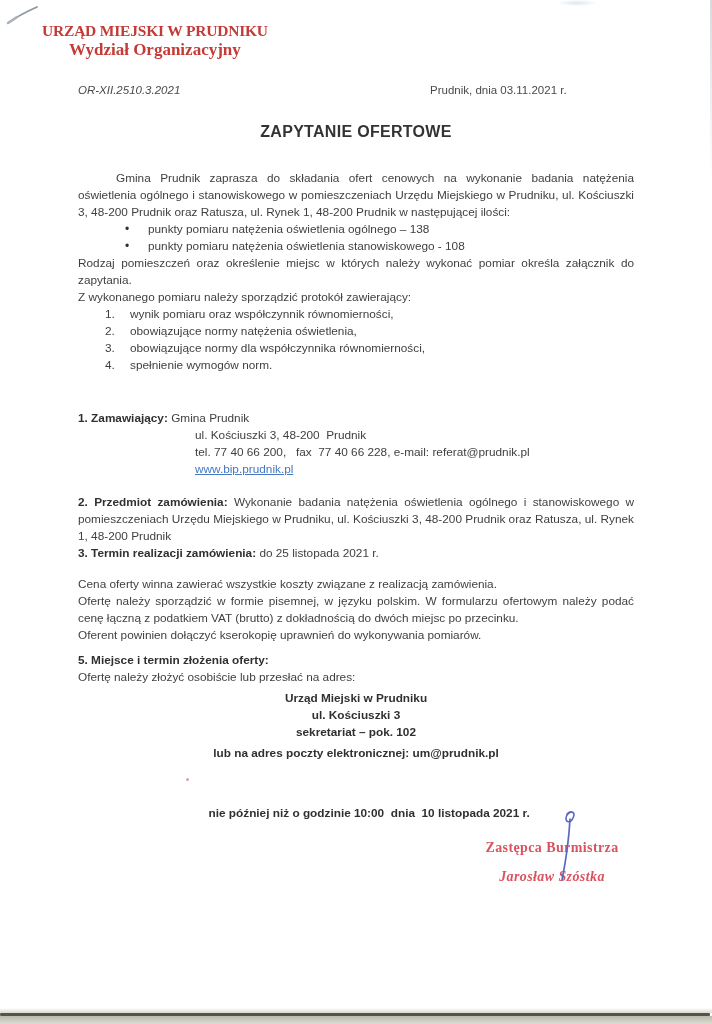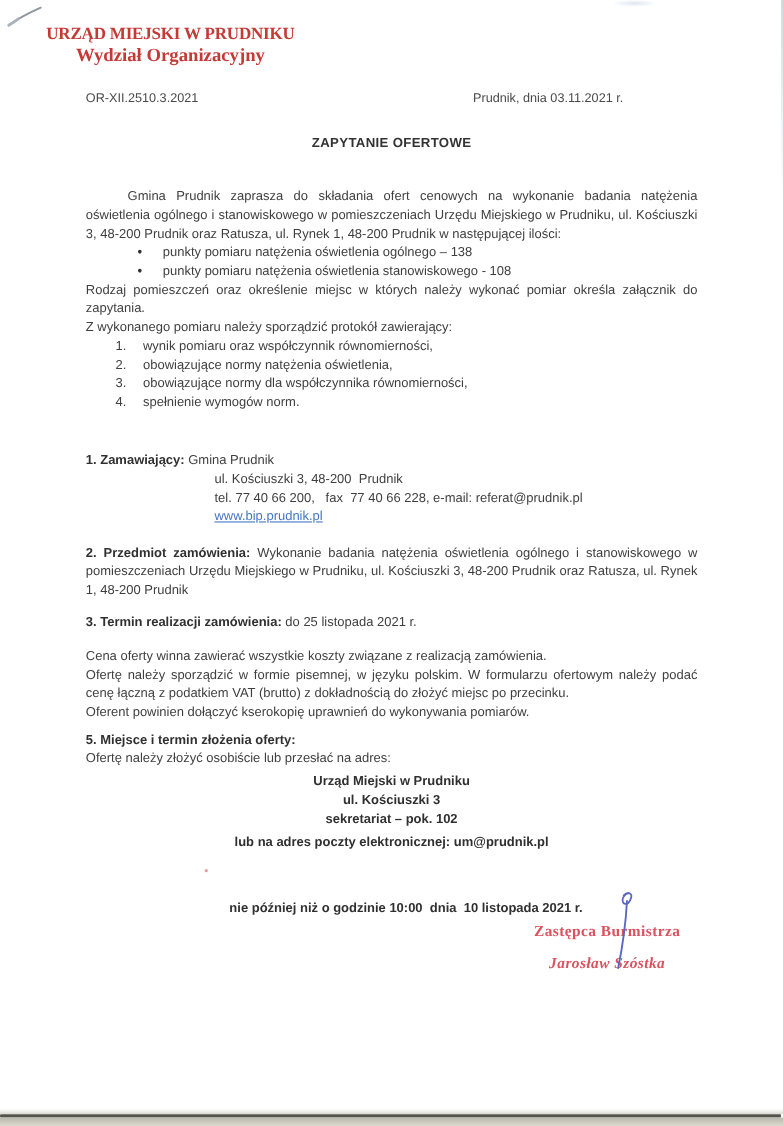--- a/index.html
+++ b/index.html
@@ -19,27 +19,27 @@
     text-align:center;
     font-family:"Liberation Serif", serif;
     color:#c43a36;
     line-height:1.18;
   }
   .letterhead .org{font-size:15.5px;font-weight:bold;letter-spacing:-0.2px;}
   .letterhead .dept{font-size:17px;font-weight:600;}
 
   
   .ref-row{position:absolute;left:78px;right:78px;top:84px;font-size:11.5px;color:#4a4a4a;}
-  .ref-no{position:absolute;left:0;top:0;}
+  .ref-no{position:absolute;left:0;top:0;font-style:italic;}
   .place-date{position:absolute;left:352px;top:0;}
 
   
   .doc-title{
     position:absolute;left:0;right:0;top:123px;
-    text-align:center;font-size:12px;font-weight:bold;color:#333;
+    text-align:center;font-size:16px;font-weight:bold;color:#333;
     letter-spacing:0.3px;
   }
 
   
   .body{
     position:absolute;left:78px;top:170px;width:556px;
     font-size:11.8px;line-height:17px;
   }
   .body p{margin:0;}
   .just{text-align:justify;}
@@ -52,21 +52,21 @@
 
   .num-list{margin:0;padding:0;list-style:none;}
   .num-list li{position:relative;padding-left:52px;}
   .num-glyph{position:absolute;left:27px;top:0;}
 
   .sec1{margin-top:36px;}
   .s1-indent{padding-left:117px;white-space:pre-wrap;}
   .link{color:#4577c2;text-decoration:underline;cursor:pointer;}
 
   .sec2{margin-top:16px;}
-  .sec3{margin-top:12px;}
+  .sec3{margin-top:0;}
   .sec4{margin-top:14px;}
   .sec5{margin-top:8px;}
 
   .center-b{text-align:center;font-weight:bold;color:#303030;white-space:pre-wrap;}
   .addr-block{margin-top:4px;}
   .email-line{margin-top:4px;}
   .deadline-line{margin-top:9px;position:relative;}
   .red-dot{position:absolute;left:108px;top:7px;width:3px;height:3px;border-radius:50%;background:#d98a8a;opacity:.8;}
 
   
@@ -167,21 +167,21 @@
     <div class="sec2">
       <p class="just"><span class="bold">2. Przedmiot zamówienia:</span> <span>Wykonanie badania natężenia oświetlenia ogólnego i stanowiskowego w pomieszczeniach Urzędu Miejskiego w Prudniku, ul. Kościuszki 3, 48-200 Prudnik oraz Ratusza, ul. Rynek 1, 48-200 Prudnik</span></p>
     </div>
 
     <div class="sec3">
       <p><span class="bold">3. Termin realizacji zamówienia:</span> <span>do 25 listopada 2021 r.</span></p>
     </div>
 
     <div class="sec4">
       <p>Cena oferty winna zawierać wszystkie koszty związane z realizacją zamówienia.</p>
-      <p class="just">Ofertę należy sporządzić w formie pisemnej, w języku polskim. W formularzu ofertowym należy podać cenę łączną z podatkiem VAT (brutto) z dokładnością do złożyć miejsc po przecinku.</p>
+      <p class="just">Ofertę należy sporządzić w formie pisemnej, w języku polskim. W formularzu ofertowym należy podać cenę łączną z podatkiem VAT (brutto) z dokładnością do dwóch miejsc po przecinku.</p>
       <p>Oferent powinien dołączyć kserokopię uprawnień do wykonywania pomiarów.</p>
     </div>
 
     <div class="sec5">
       <p class="bold">5. Miejsce i termin złożenia oferty:</p>
       <p>Ofertę należy złożyć osobiście lub przesłać na adres:</p>
       <div class="addr-block">
         <div class="center-b">Urząd Miejski w Prudniku</div>
         <div class="center-b">ul. Kościuszki 3</div>
         <div class="center-b">sekretariat – pok. 102</div>

